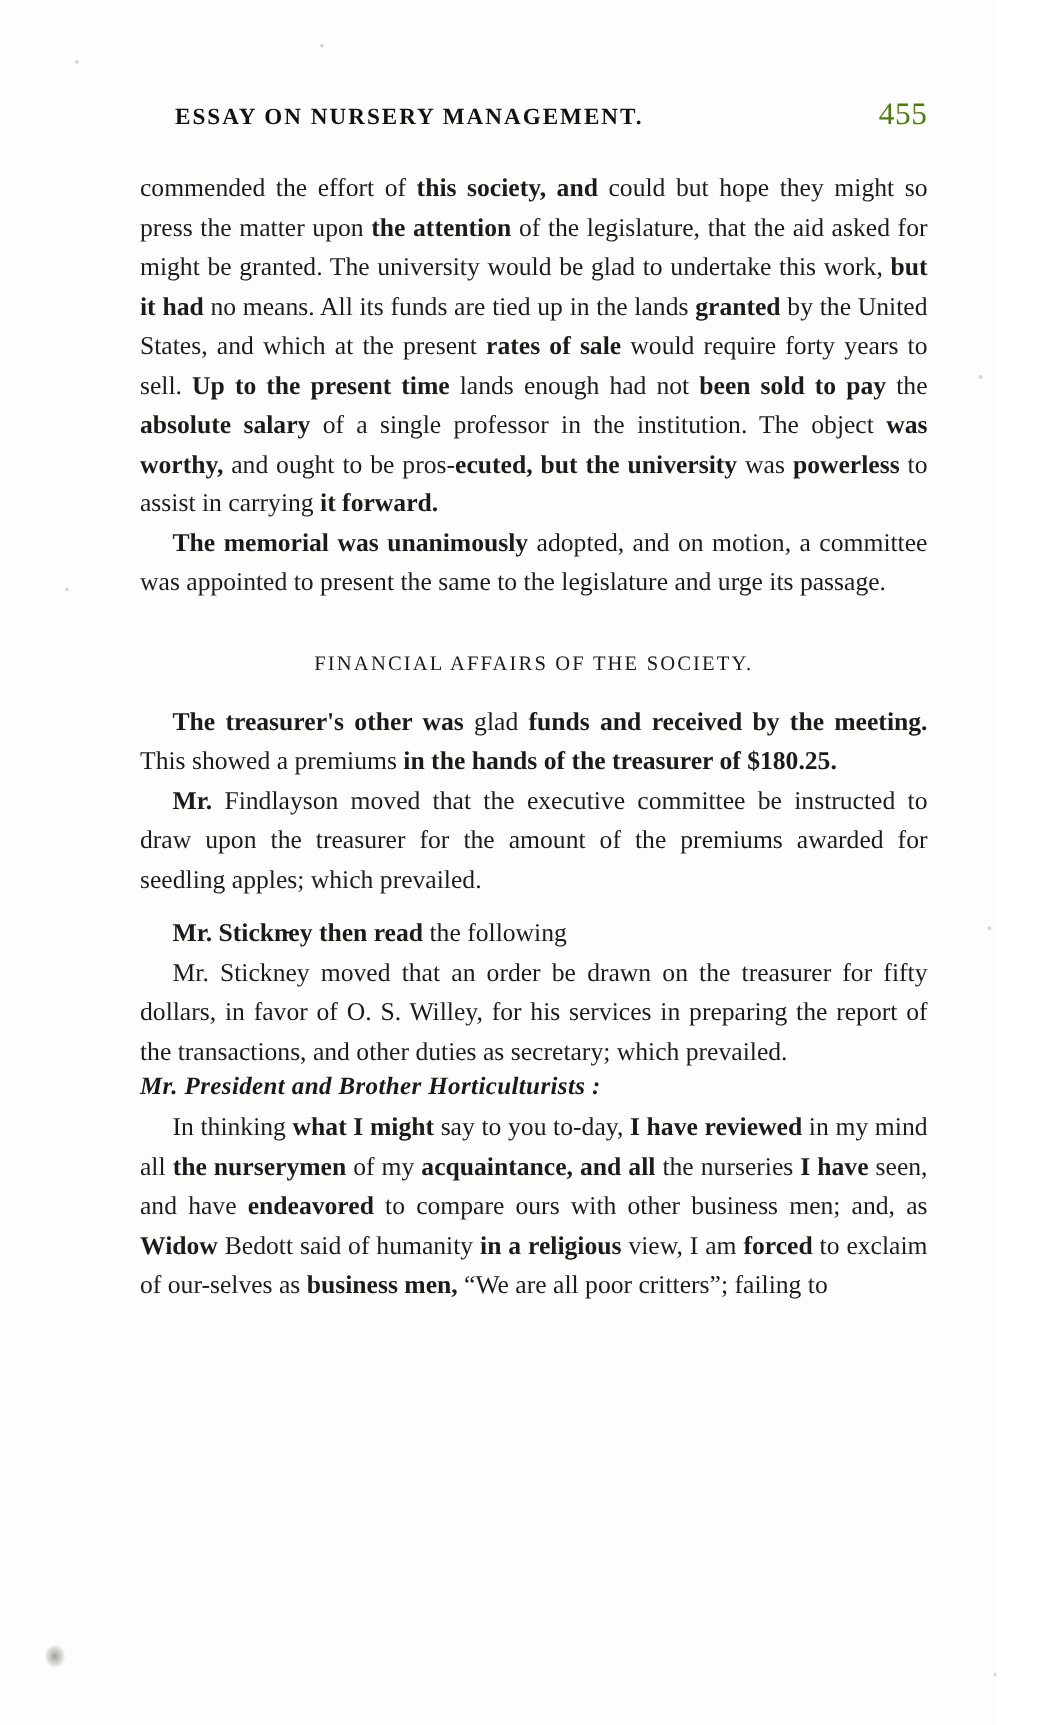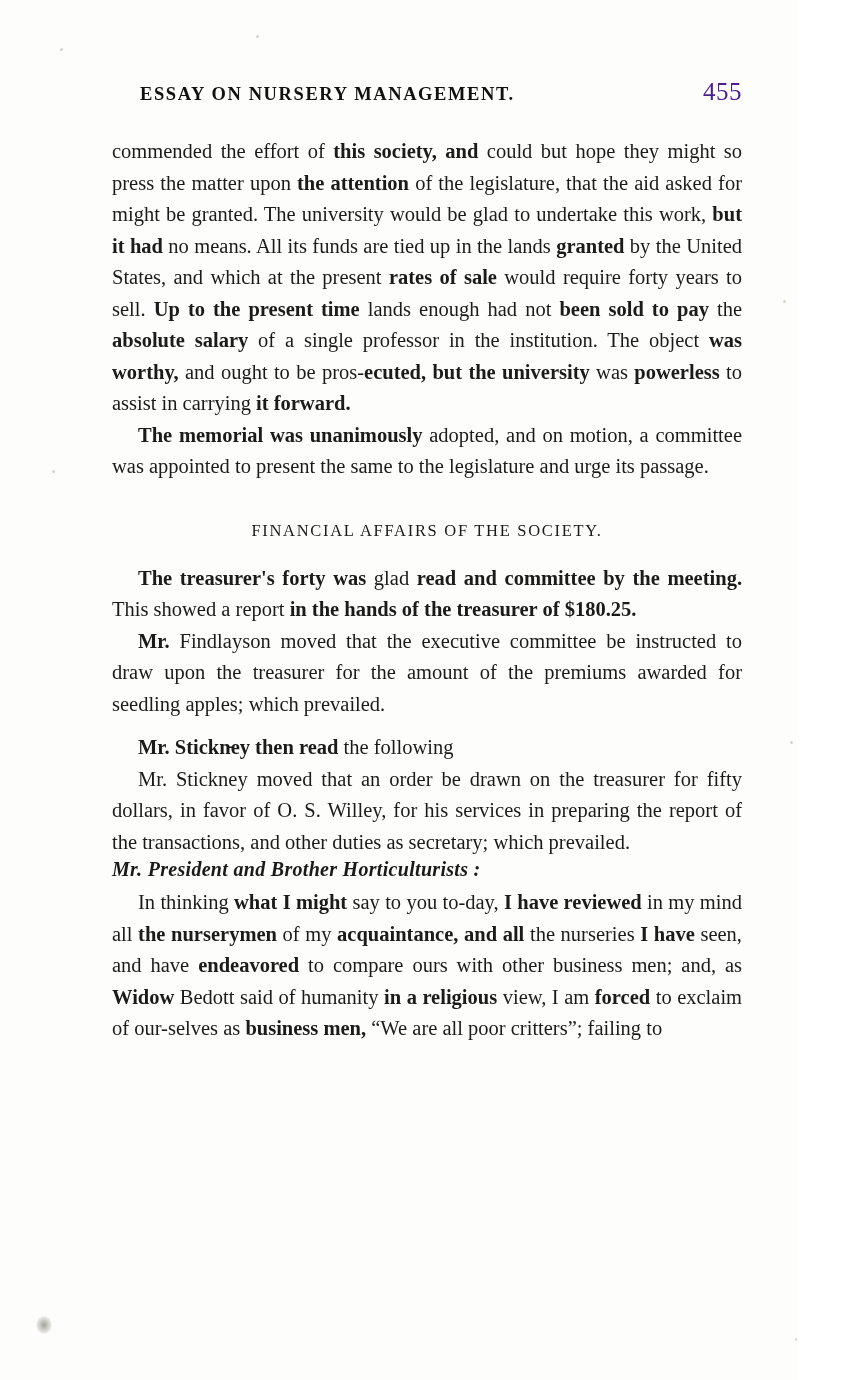--- a/index.html
+++ b/index.html
@@ -39,21 +39,21 @@
     font-family: "Liberation Serif", serif;
     font-size: 18.5px;
     letter-spacing: 1.6px;
     font-weight: bold;
     color: #111;
     white-space: nowrap;
     margin-left: 28px;
   }
   .page-number {
     font-size: 25px;
-    color: #4c1d95;
+    color: #4d7c0f;
     letter-spacing: 0.5px;
   }
   p.body {
     font-size: 20.5px;
     line-height: 31.5px;
     text-align: justify;
     margin: 0 0 0 0;
     text-indent: 26px;
     color: #1b1b1b;
     -webkit-hyphens: none;
@@ -106,21 +106,21 @@
       <div class="running-head">ESSAY ON NURSERY MANAGEMENT.</div>
       <div class="page-number">455</div>
     </div>
 
     <p class="body noindent"><span>commended the effort of </span><span class="b">this society, and</span><span> could but hope they might so press the matter upon </span><span class="b">the attention</span><span> of the legislature, that the aid asked for might be granted.</span><span>   The university would be glad to undertake this work, </span><span class="b">but it had</span><span> no means.   All its funds are tied up in the lands </span><span class="b">granted</span><span> by the United States, and which at the present </span><span class="b">rates of sale</span><span> would require forty years to sell.</span><span class="b">   Up to the present time</span><span> lands enough had not </span><span class="b">been sold to pay</span><span> the </span><span class="b">absolute salary</span><span> of a single professor in the institution.   The object </span><span class="b">was worthy,</span><span> and ought to be pros-</span><span class="b">ecuted, but the university</span><span> was </span><span class="b">powerless</span><span> to assist in carrying </span><span class="b">it forward.</span></p>
 
     <p class="body"><span class="b">The memorial was unanimously</span><span> adopted, and on motion, a </span><span>committee was appointed to present the same to the legislature and urge its passage.</span></p>
 
     <div class="section-head">FINANCIAL AFFAIRS OF THE SOCIETY.</div>
 
-    <p class="body"><span class="b">The treasurer's forty was</span><span> glad </span><span class="b">read and committee by the meeting.</span><span>   This showed a report </span><span class="b">in the hands of the treasurer of $180.25.</span></p>
+    <p class="body"><span class="b">The treasurer's other was</span><span> glad </span><span class="b">funds and received by the meeting.</span><span>   This showed a premiums </span><span class="b">in the hands of the treasurer of $180.25.</span></p>
 
     <p class="body"><span class="b">Mr.</span><span> Findlayson moved that the executive committee be instructed to draw upon the treasurer for the amount of the premiums awarded for seedling apples; which prevailed.</span></p>
 
     <p class="body gap"><span class="b">Mr. Stickn̵ey then read</span><span> the following</span></p>
 
     <p class="body">Mr. Stickney moved that an order be drawn on the treasurer for fifty dollars, in favor of O. S. Willey, for his services in preparing the report of the transactions, and other duties as secretary; which prevailed.</p>
 
 
     <p class="salutation">Mr. President and Brother Horticulturists :</p>
 

